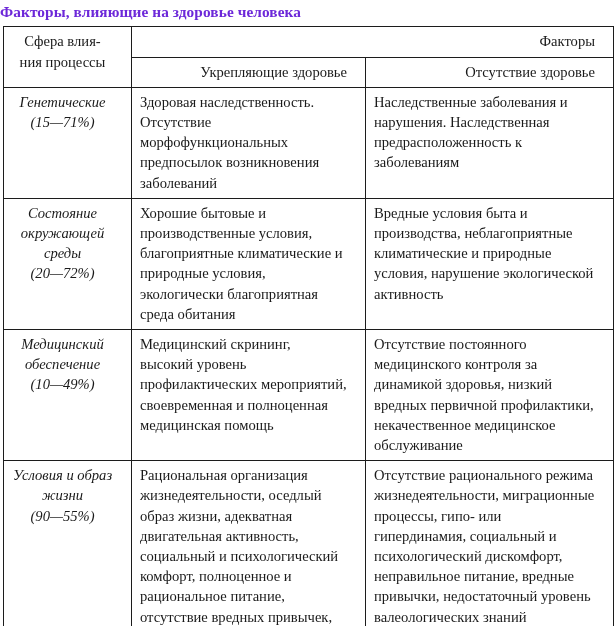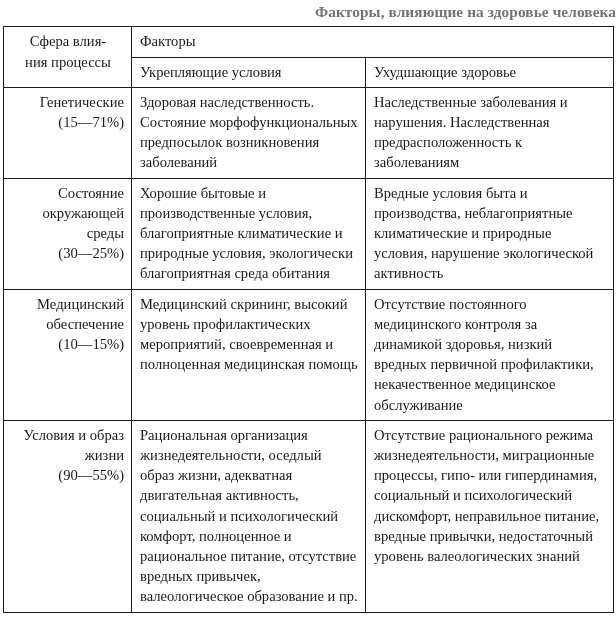--- a/index.html
+++ b/index.html
@@ -20,67 +20,68 @@
   .page {
     position: relative;
     width: 616px;
     height: 626px;
     box-sizing: border-box;
   }
 
   .doc-title {
     font-size: 15.3px;
     font-weight: bold;
-    text-align: right;
+    text-align: left;
     letter-spacing: 0.1px;
     line-height: 1;
     padding-top: 4px;
     padding-bottom: 7px;
-    color: #737373;
+    color: #6d28d9;
   }
 
   table.factors-table {
     border-collapse: collapse;
     width: 610px;
     margin-left: 3px;
     table-layout: fixed;
   }
 
   table.factors-table td,
   table.factors-table th {
     border: 1px solid #1c1c1c;
     vertical-align: top;
-    padding: 4px 7px 5px 8px;
+    padding: 4px 18px 5px 8px;
     font-weight: normal;
     font-size: 14.6px;
     line-height: 1.385;
     color: #1a1a1a;
   }
 
   
   col.c-scope   { width: 128px; }
   col.c-good    { width: 234px; }
   col.c-bad     { width: 248px; }
 
   th.head-center {
-    text-align: left;
+    text-align: right;
     padding-top: 3px;
     padding-bottom: 4px;
     font-size: 14.8px;
   }
 
   th.scope-head {
     text-align: center;
     padding-top: 3px;
     line-height: 1.34;
   }
 
   td.scope-cell {
-    text-align: right;
+    text-align: center;
     line-height: 1.385;
+    font-style: italic;
   }
 
   
   .lb { display: block; }
 
   .row-genetic td { padding-bottom: 6px; }
   .row-env td     { padding-bottom: 6px; margin-top: 16px; }
   .row-med td     { padding-bottom: 6px; }
   .row-life td    { padding-bottom: 8px; }
 </style>
@@ -100,49 +101,49 @@
 
     <thead>
       <tr>
         <th class="scope-head" rowspan="2">
           <span class="lb">Сфера влия-</span>
           <span class="lb">ния процессы</span>
         </th>
         <th class="head-center" colspan="2">Факторы</th>
       </tr>
       <tr>
-        <th class="head-center">Укрепляющие условия</th>
-        <th class="head-center">Ухудшающие здоровье</th>
+        <th class="head-center">Укрепляющие здоровье</th>
+        <th class="head-center">Отсутствие здоровье</th>
       </tr>
     </thead>
 
     <tbody>
 
       <tr class="row-genetic">
         <td class="scope-cell">
           <span class="lb"><span>Генетические</span></span>
           <span class="lb">(15—71%)</span>
         </td>
-        <td>Здоровая наследственность. Состояние морфофункциональных предпосылок возникновения заболеваний</td>
+        <td>Здоровая наследственность. Отсутствие морфофункциональных предпосылок возникновения заболеваний</td>
         <td>Наследственные заболевания и нарушения. Наследственная предрасположенность к заболеваниям</td>
       </tr>
 
       <tr class="row-env">
         <td class="scope-cell">
           <span class="lb">Состояние окружающей среды</span>
-          <span class="lb">(30—25%)</span>
+          <span class="lb">(20—72%)</span>
         </td>
         <td>Хорошие бытовые и производственные условия, благоприятные климатические и природные условия, экологически благоприятная среда обитания</td>
         <td>Вредные условия быта и производства, неблагоприятные климатические и природные условия, нарушение экологической активность</td>
       </tr>
 
       <tr class="row-med">
         <td class="scope-cell">
           <span class="lb">Медицинский обеспечение</span>
-          <span class="lb">(10—15%)</span>
+          <span class="lb">(10—49%)</span>
         </td>
         <td>Медицинский скрининг, высокий уровень профилактических мероприятий, своевременная и полноценная медицинская помощь</td>
         <td>Отсутствие постоянного медицинского контроля за динамикой здоровья, низкий вредных первичной профилактики, некачественное медицинское обслуживание</td>
       </tr>
 
       <tr class="row-life">
         <td class="scope-cell">
           <span class="lb">Условия и образ жизни</span>
           <span class="lb">(90—55%)</span>
         </td>

